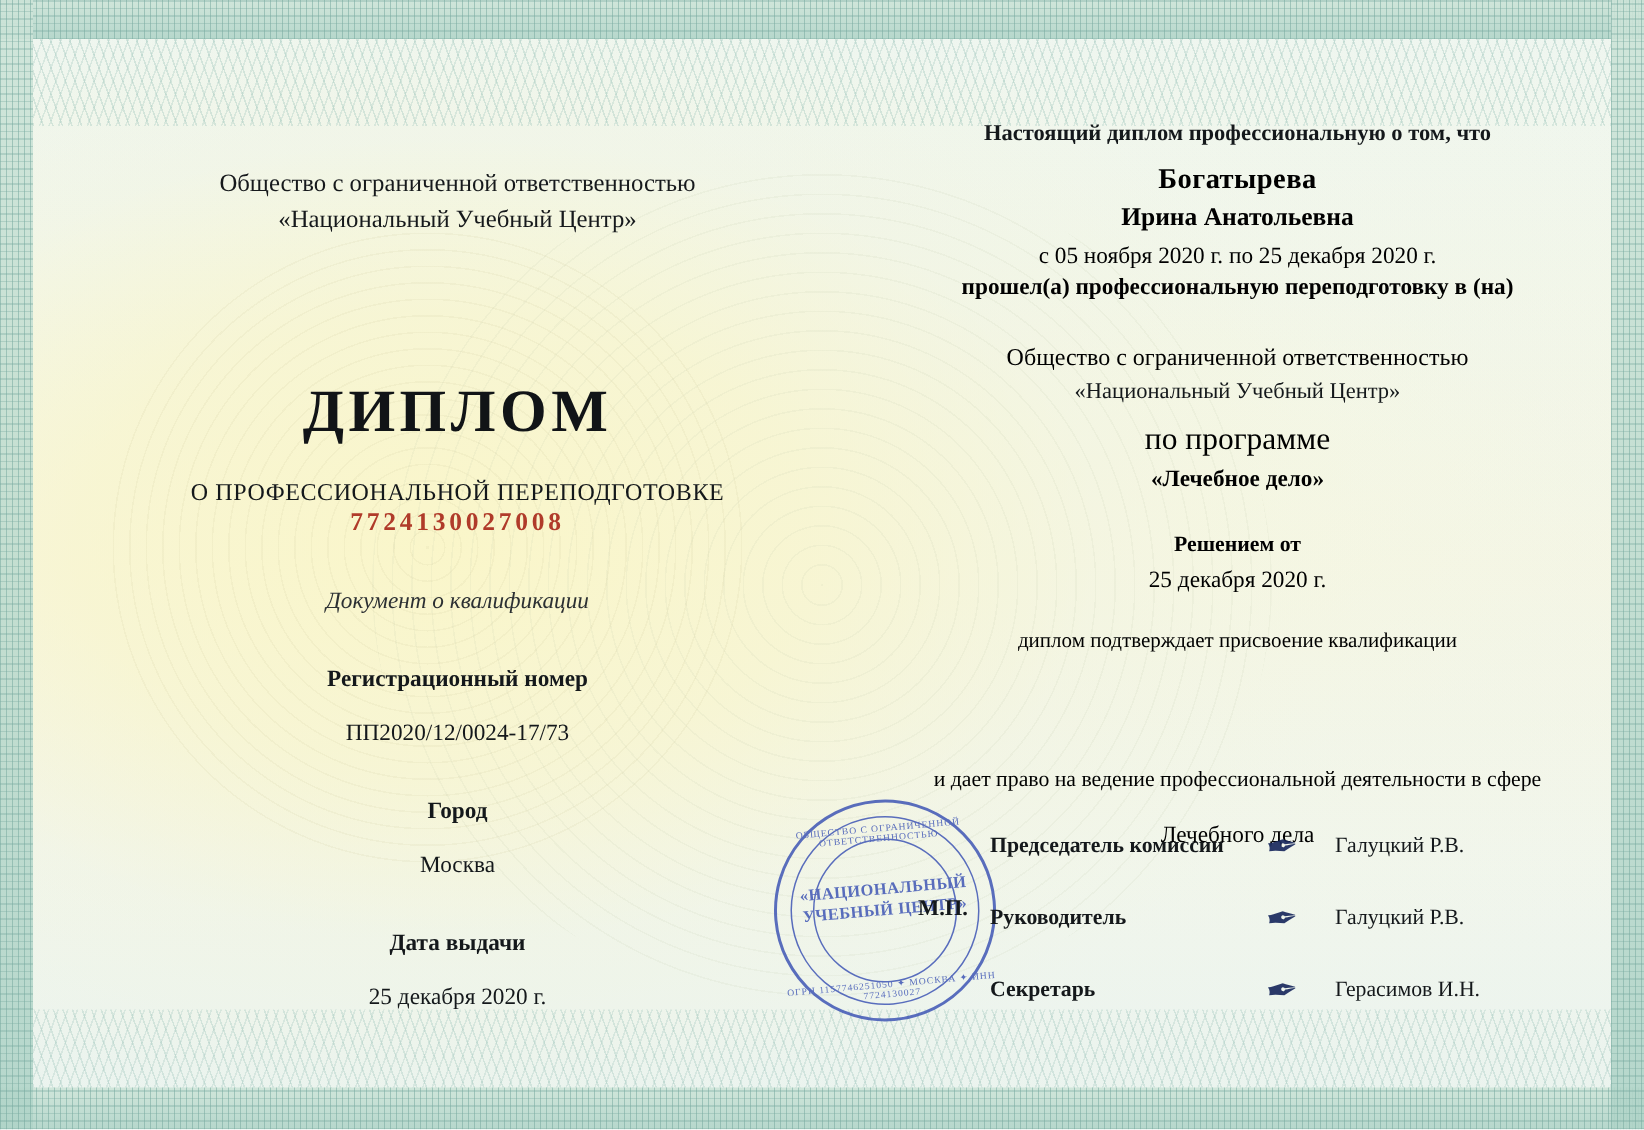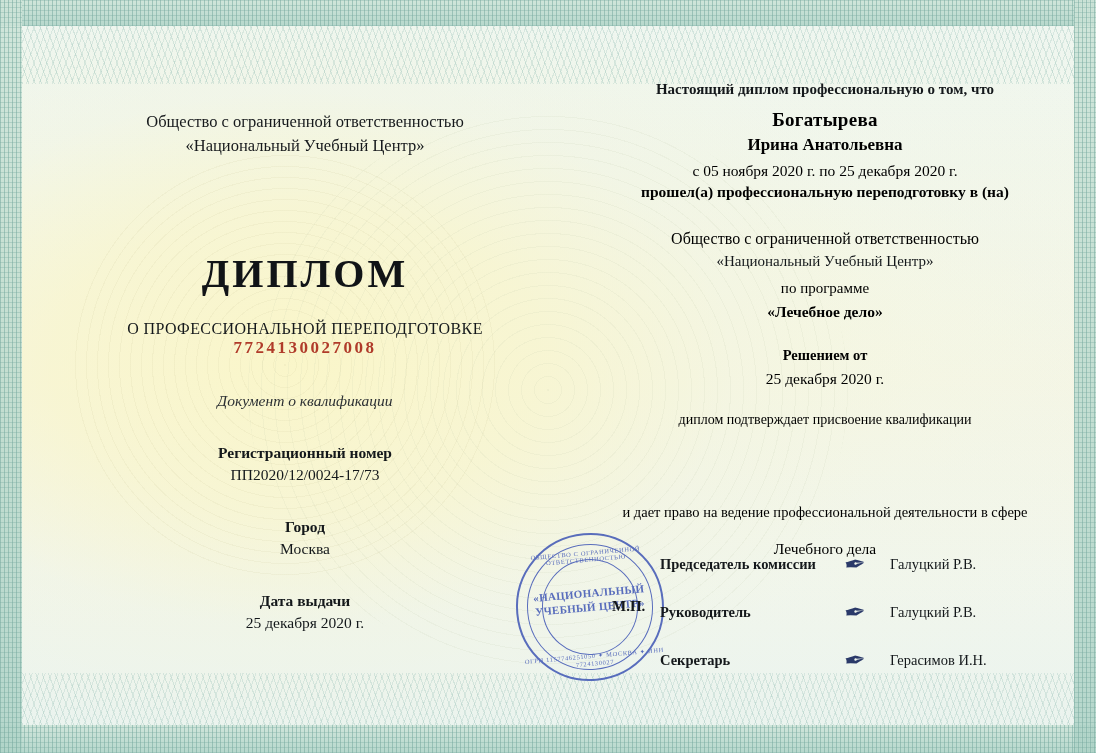--- a/index.html
+++ b/index.html
@@ -99,30 +99,30 @@
     color: #b03b2a;
   }
   .doc-kind {
     margin-top: 34px;
     font-size: 15.5px;
     font-style: italic;
     color: #2c3033;
   }
   .field-block { margin-top: 34px; }
   .field-label { font-size: 15.5px; font-weight: bold; color: #14181b; }
-  .field-value { font-size: 15.5px; color: #14181b; margin-top: 4px; }
+  .field-value { font-size: 15.5px; color: #14181b; margin-top: 18px; }
 
   .r-line { font-size: 15px; color: #14181b; line-height: 1.5; }
   .r-intro { font-size: 15px; font-weight: bold; }
   .r-name { font-size: 19px; font-weight: bold; margin-top: 8px; letter-spacing: .3px; }
   .r-name2 { font-size: 17px; font-weight: bold; margin-top: 4px; }
   .r-dates { font-size: 15.5px; margin-top: 7px; }
   .r-retrain { font-size: 15.5px; font-weight: bold; margin-top: 3px; }
   .r-org { font-size: 16px; margin-top: 26px; line-height: 1.45; }
-  .r-prog-label { font-size: 15px; margin-top: 8px; text-align: center; }
+  .r-prog-label { font-size: 21px; margin-top: 8px; text-align: center; }
   .r-prog { font-size: 15.5px; font-weight: bold; margin-top: 6px; }
   .r-decision-label { font-size: 14.5px; font-weight: bold; margin-top: 26px; }
   .r-decision-date { font-size: 15.5px; margin-top: 6px; }
   .r-confirm { font-size: 14px; margin-top: 24px; }
   .r-right-label { font-size: 14.5px; margin-top: 74px; line-height: 1.5; }
   .r-sphere { font-size: 15.5px; margin-top: 16px; }
 
   .signatures {
     position: absolute;
     left: 660px; top: 540px; width: 400px;

